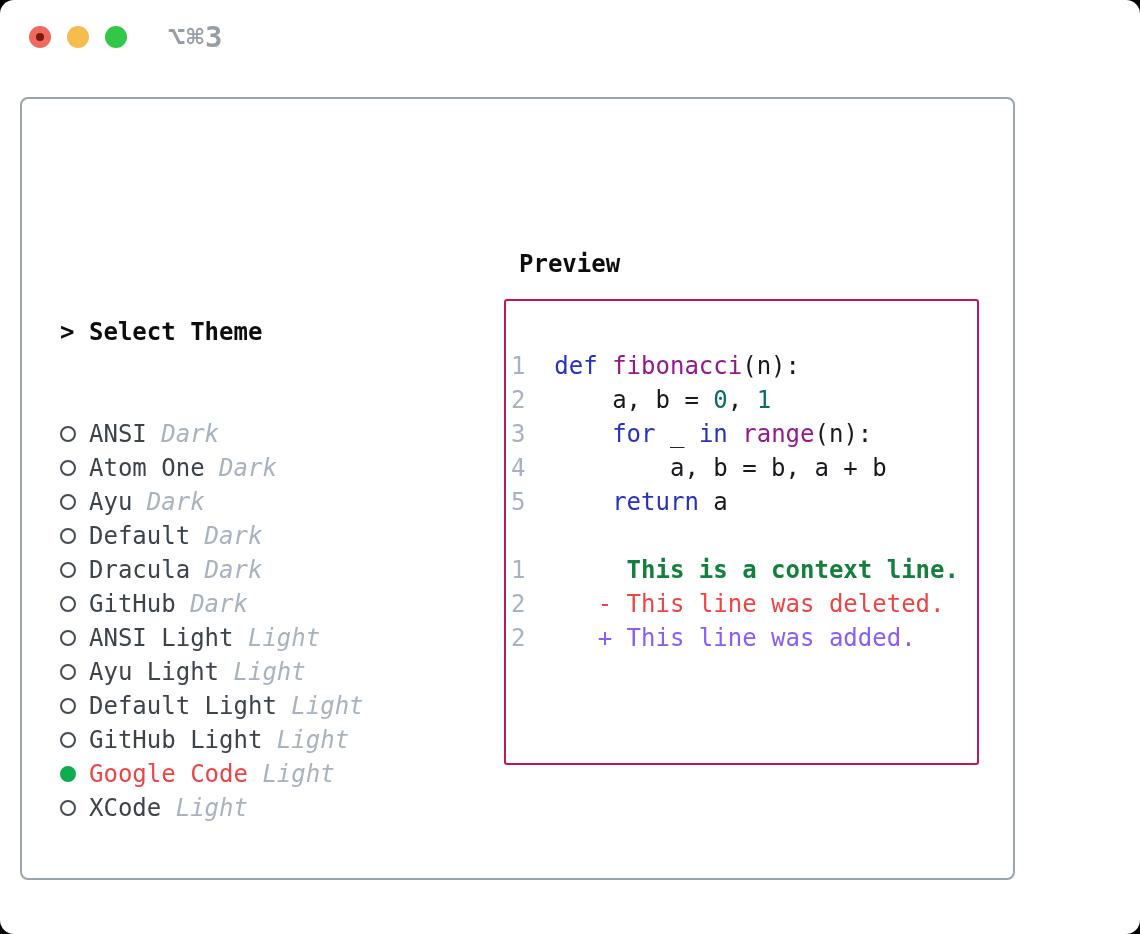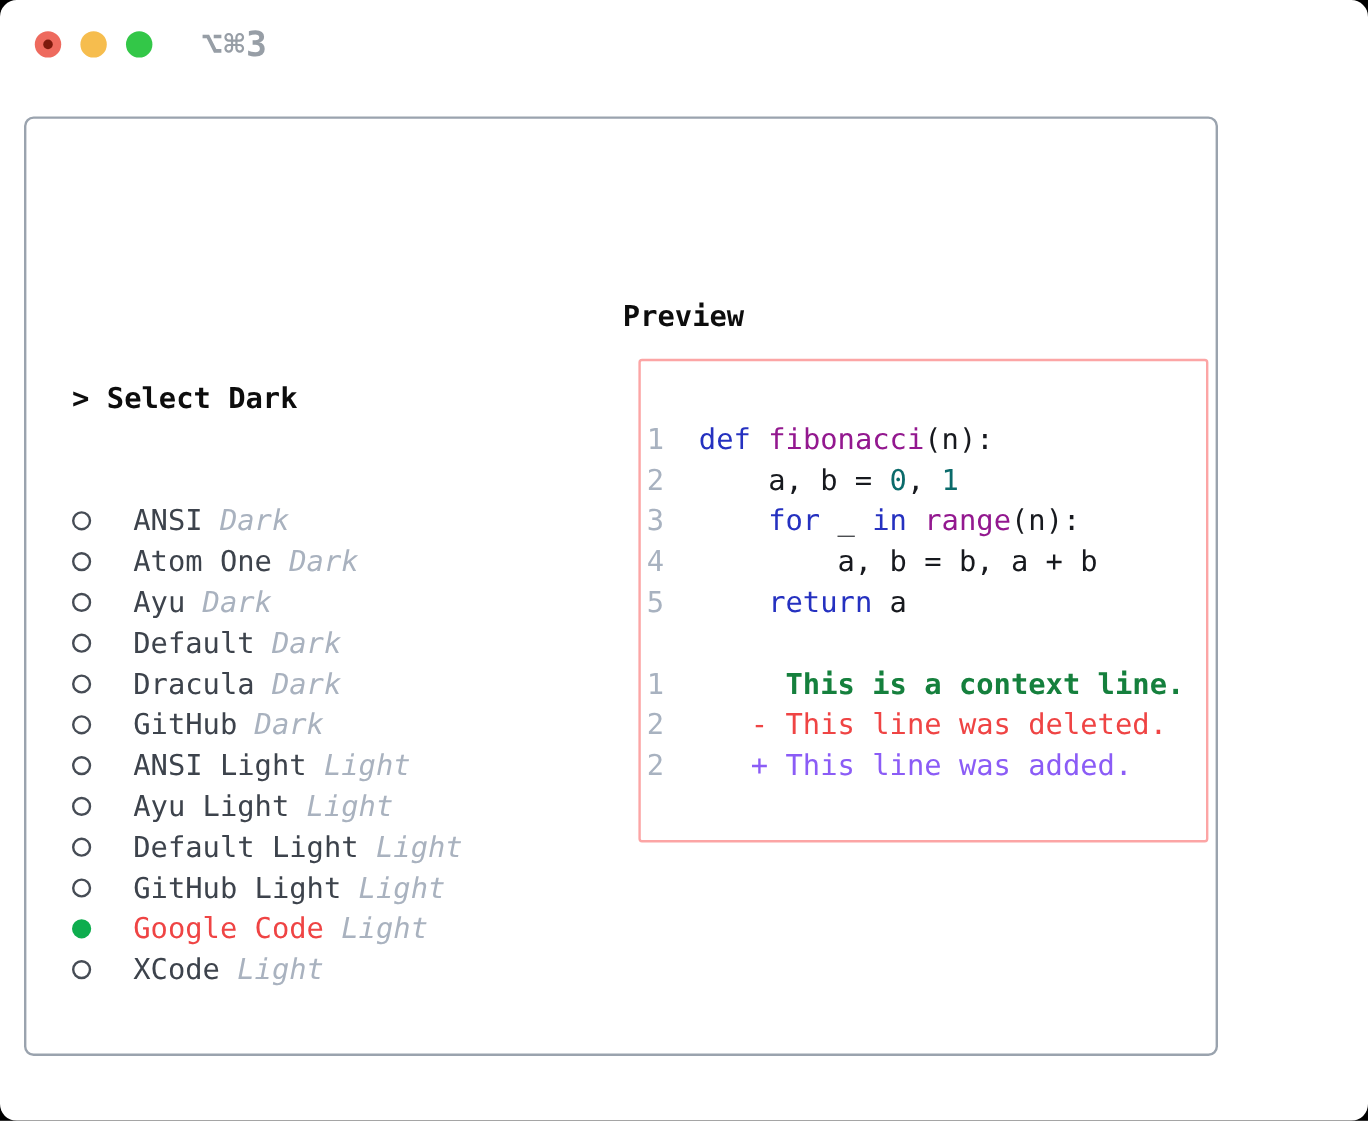--- a/index.html
+++ b/index.html
@@ -35,38 +35,38 @@
     background:#fff;
   }
   
   .left-col {
     position:absolute; left:38px; top:148px;
     font-size:24px; line-height:34px; white-space:pre;
   }
   .row { height:34px; }
   .pfx { display:inline-block; width:29px; }
   .hdr { font-weight:bold; color:#0d0d0d; }
-  .lbl { color:#3d434c;margin-left:22px; }
+  .lbl { color:#3d434c; }
   .sfx { color:#a9b2bf;font-style:italic; }
   .radio {
     display:inline-block; width:12px; height:12px; border-radius:50%;
     border:2px solid #464c55; box-sizing:content-box;
     vertical-align:middle; margin-bottom:3px;
   }
   .radio.sel { background:#0ead4e; border-color:#0ead4e; }
   .lbl.sel { color:#ef4444; }
   .spacer { height:34px; }
   
   .preview-hdr {
     position:absolute; left:497px; top:148px; height:34px; line-height:34px;
     font-size:24px; font-weight:bold; color:#0d0d0d;
   }
   .preview-box {
-    position:absolute; left:510px; top:200px; width:475px; height:403px;
-    border:2px solid #fca5a5; border-radius:3px; box-sizing:border-box;
+    position:absolute; left:482px; top:200px; width:475px; height:466px;
+    border:2px solid #be185d; border-radius:3px; box-sizing:border-box;
     background:#fff; overflow:hidden;
   }
   .preview-content {
     position:absolute; left:5px; top:48px;
     font-size:24px; line-height:34px; white-space:pre;
   }
   .pline { height:34px; }
   .ln     { color:#a8b2c0; }
   .tk-pl  { color:#17191e; }
   .tk-kw  { color:#2531c0; }
@@ -88,21 +88,21 @@
         </div>
       <div class="tl tl-yellow"></div>
       <div class="tl tl-green"></div>
     </div>
     <div class="win-title">⌥⌘3</div>
   </div>
 
   <div class="main-box">
 
     <div class="left-col">
-      <div class="row"><span class="pfx hdr">&gt;</span><span class="hdr">Select Dark</span></div>
+      <div class="row"><span class="pfx hdr">&gt;</span><span class="hdr">Select Theme</span></div>
       <div id="theme-list"><div class="row"><span class="pfx"><span class="radio"></span></span><span class="lbl">ANSI</span><span class="sfx"> Dark</span></div><div class="row"><span class="pfx"><span class="radio"></span></span><span class="lbl">Atom One</span><span class="sfx"> Dark</span></div><div class="row"><span class="pfx"><span class="radio"></span></span><span class="lbl">Ayu</span><span class="sfx"> Dark</span></div><div class="row"><span class="pfx"><span class="radio"></span></span><span class="lbl">Default</span><span class="sfx"> Dark</span></div><div class="row"><span class="pfx"><span class="radio"></span></span><span class="lbl">Dracula</span><span class="sfx"> Dark</span></div><div class="row"><span class="pfx"><span class="radio"></span></span><span class="lbl">GitHub</span><span class="sfx"> Dark</span></div><div class="row"><span class="pfx"><span class="radio"></span></span><span class="lbl">ANSI Light</span><span class="sfx"> Light</span></div><div class="row"><span class="pfx"><span class="radio"></span></span><span class="lbl">Ayu Light</span><span class="sfx"> Light</span></div><div class="row"><span class="pfx"><span class="radio"></span></span><span class="lbl">Default Light</span><span class="sfx"> Light</span></div><div class="row"><span class="pfx"><span class="radio"></span></span><span class="lbl">GitHub Light</span><span class="sfx"> Light</span></div><div class="row"><span class="pfx"><span class="radio sel"></span></span><span class="lbl sel">Google Code</span><span class="sfx"> Light</span></div><div class="row"><span class="pfx"><span class="radio"></span></span><span class="lbl">XCode</span><span class="sfx"> Light</span></div></div>
       <div class="spacer"></div>
       
       
       
       
       
     </div>
 
     <div class="preview-hdr">Preview</div>

